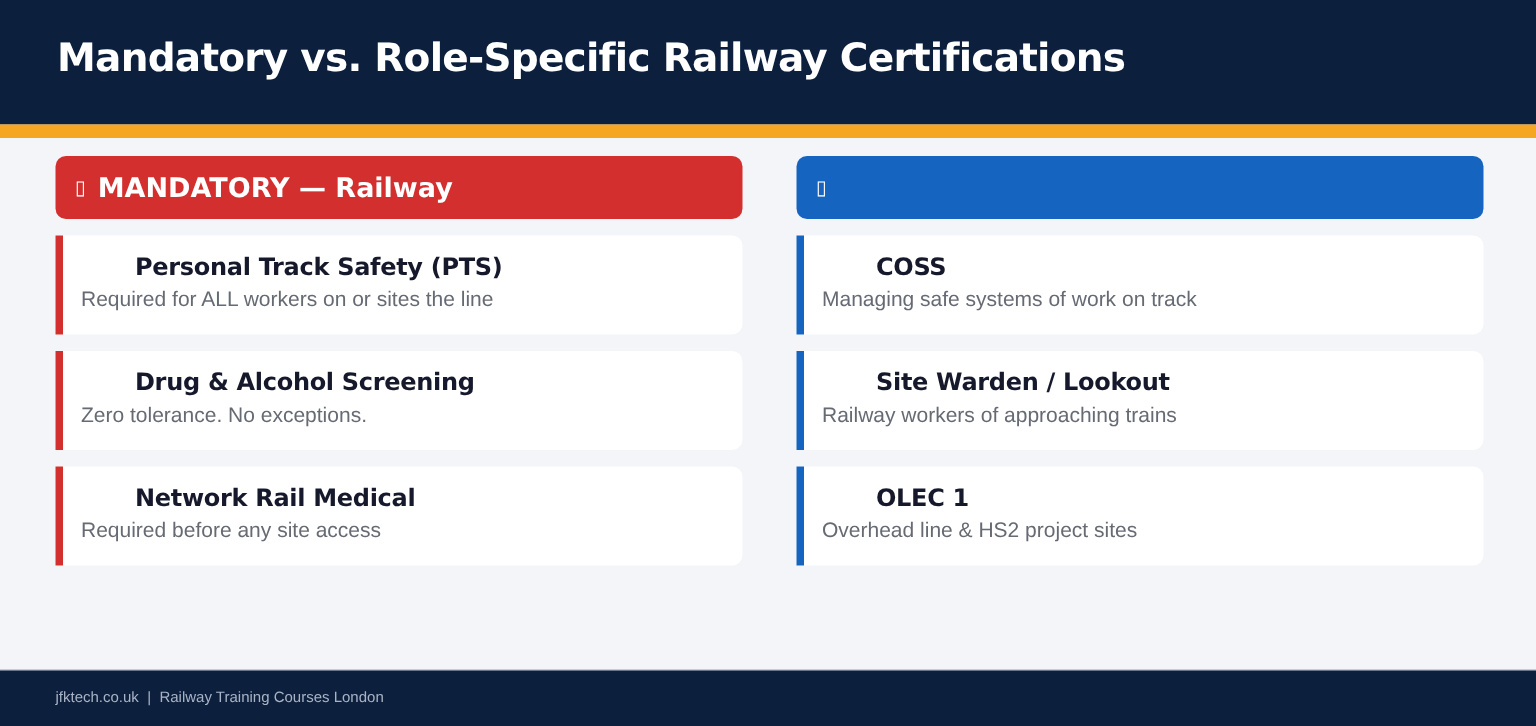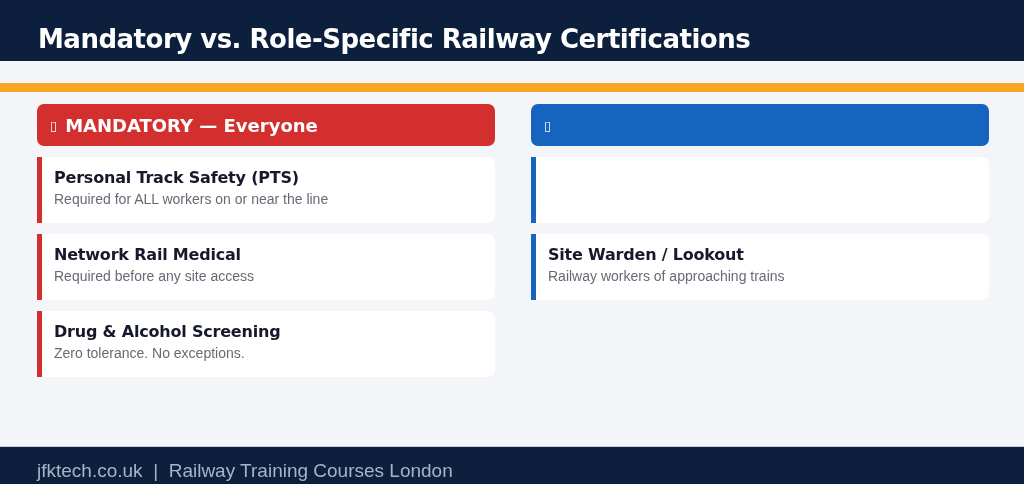--- a/index.html
+++ b/index.html
@@ -1,70 +1,76 @@
 <!DOCTYPE html>
 <html><head>
 <meta charset="utf-8">
 <style>
   * { box-sizing: border-box; margin: 0; padding: 0; }
   html, body { width: 1024px; height: 484px; overflow: hidden; background: #f4f5f9; font-family: "Liberation Sans", sans-serif; }
-  .header { position: absolute; left: 0; top: 0; width: 1024px; height: 61px; background: #0c1f3c; }
+  .header { position: absolute; left: 0; top: 0; width: 1024px; height: 83px; background: #0c1f3c; }
   .title { position: absolute; left: 38px; top: 24px; font-family: "DejaVu Sans", sans-serif; font-weight: bold; font-size: 26px; color: #ffffff; letter-spacing: -0.5px; }
   .stripe { position: absolute; left: 0; top: 83px; width: 1024px; height: 9px; background: #f5a623; }
   .col { position: absolute; top: 104px; width: 458px; }
   .col.left { left: 37px; }
   .col.right { left: 531px; }
   .sec-head { height: 42px; border-radius: 7px; color: #fff; font-family: "DejaVu Sans", sans-serif; font-weight: bold; font-size: 18px; padding-left: 13px; display: flex; align-items: center; gap: 8px; }
   .left .sec-head { background: #d32f2f; }
   .right .sec-head { background: #1565c0; }
   .sec-icon { font-size: 13px; font-weight: normal; }
   .card { position: relative; height: 66px; background: #ffffff; border-radius: 0 7px 7px 0; margin-top: 11px; padding: 11px 0 0 17px; }
   .card::before { content: ""; position: absolute; left: 0; top: 0; bottom: 0; width: 5px; }
   .left .card::before { background: #d32f2f; }
   .right .card::before { background: #1565c0; }
   .card:first-of-type { margin-top: 11px; }
-  .card-title { font-family: "DejaVu Sans", sans-serif; font-weight: bold; font-size: 16px; color: #16192b; letter-spacing: -0.2px; }
+  .card-title { font-family: "DejaVu Sans", sans-serif; font-weight: bold; font-size: 16px; color: #16192b; letter-spacing: -0.2px; margin-left: 36px; }
   .card-desc { margin-top: 4px; font-size: 14px; color: #666a73; }
   .footer { position: absolute; left: 0; top: 446px; width: 1024px; height: 38px; background: #0c1f3c; border-top: 1px solid #c9ccd6; }
-  .footer-text { position: absolute; left: 37px; top: 13px; font-size: 19px; color: #a9b3c6; white-space: pre; }
+  .footer-text { position: absolute; left: 37px; top: 13px; font-size: 10px; color: #a9b3c6; white-space: pre; }
 </style>
 </head>
 <body>
 
 <div class="header">
   <div class="title">Mandatory vs. Role-Specific Railway Certifications</div>
 </div>
 <div class="stripe"></div>
 
 <div class="col left">
   <div class="sec-head">
     <span class="sec-icon">▯</span>
-    <span>MANDATORY — Everyone</span>
+    <span>MANDATORY — Railway</span>
   </div>
   <div class="card">
     <div class="card-title">Personal Track Safety (PTS)</div>
-    <div class="card-desc">Required for ALL workers on or near the line</div>
+    <div class="card-desc">Required for ALL workers on or sites the line</div>
+  </div>
+  <div class="card">
+    <div class="card-title">Drug &amp; Alcohol Screening</div>
+    <div class="card-desc">Zero tolerance. No exceptions.</div>
   </div>
   <div class="card">
     <div class="card-title">Network Rail Medical</div>
     <div class="card-desc">Required before any site access</div>
-  </div>
-  <div class="card">
-    <div class="card-title">Drug &amp; Alcohol Screening</div>
-    <div class="card-desc">Zero tolerance. No exceptions.</div>
   </div>
 </div>
 
 <div class="col right">
   <div class="sec-head">
     <span class="sec-icon">▯</span>
   </div>
   <div class="card">
+    <div class="card-title">COSS</div>
+    <div class="card-desc">Managing safe systems of work on track</div>
   </div>
   <div class="card">
     <div class="card-title">Site Warden / Lookout</div>
     <div class="card-desc">Railway workers of approaching trains</div>
+  </div>
+  <div class="card">
+    <div class="card-title">OLEC 1</div>
+    <div class="card-desc">Overhead line &amp; HS2 project sites</div>
   </div>
 </div>
 
 <div class="footer">
   <div class="footer-text">jfktech.co.uk  |  Railway Training Courses London</div>
 </div>
 
 </body></html>

